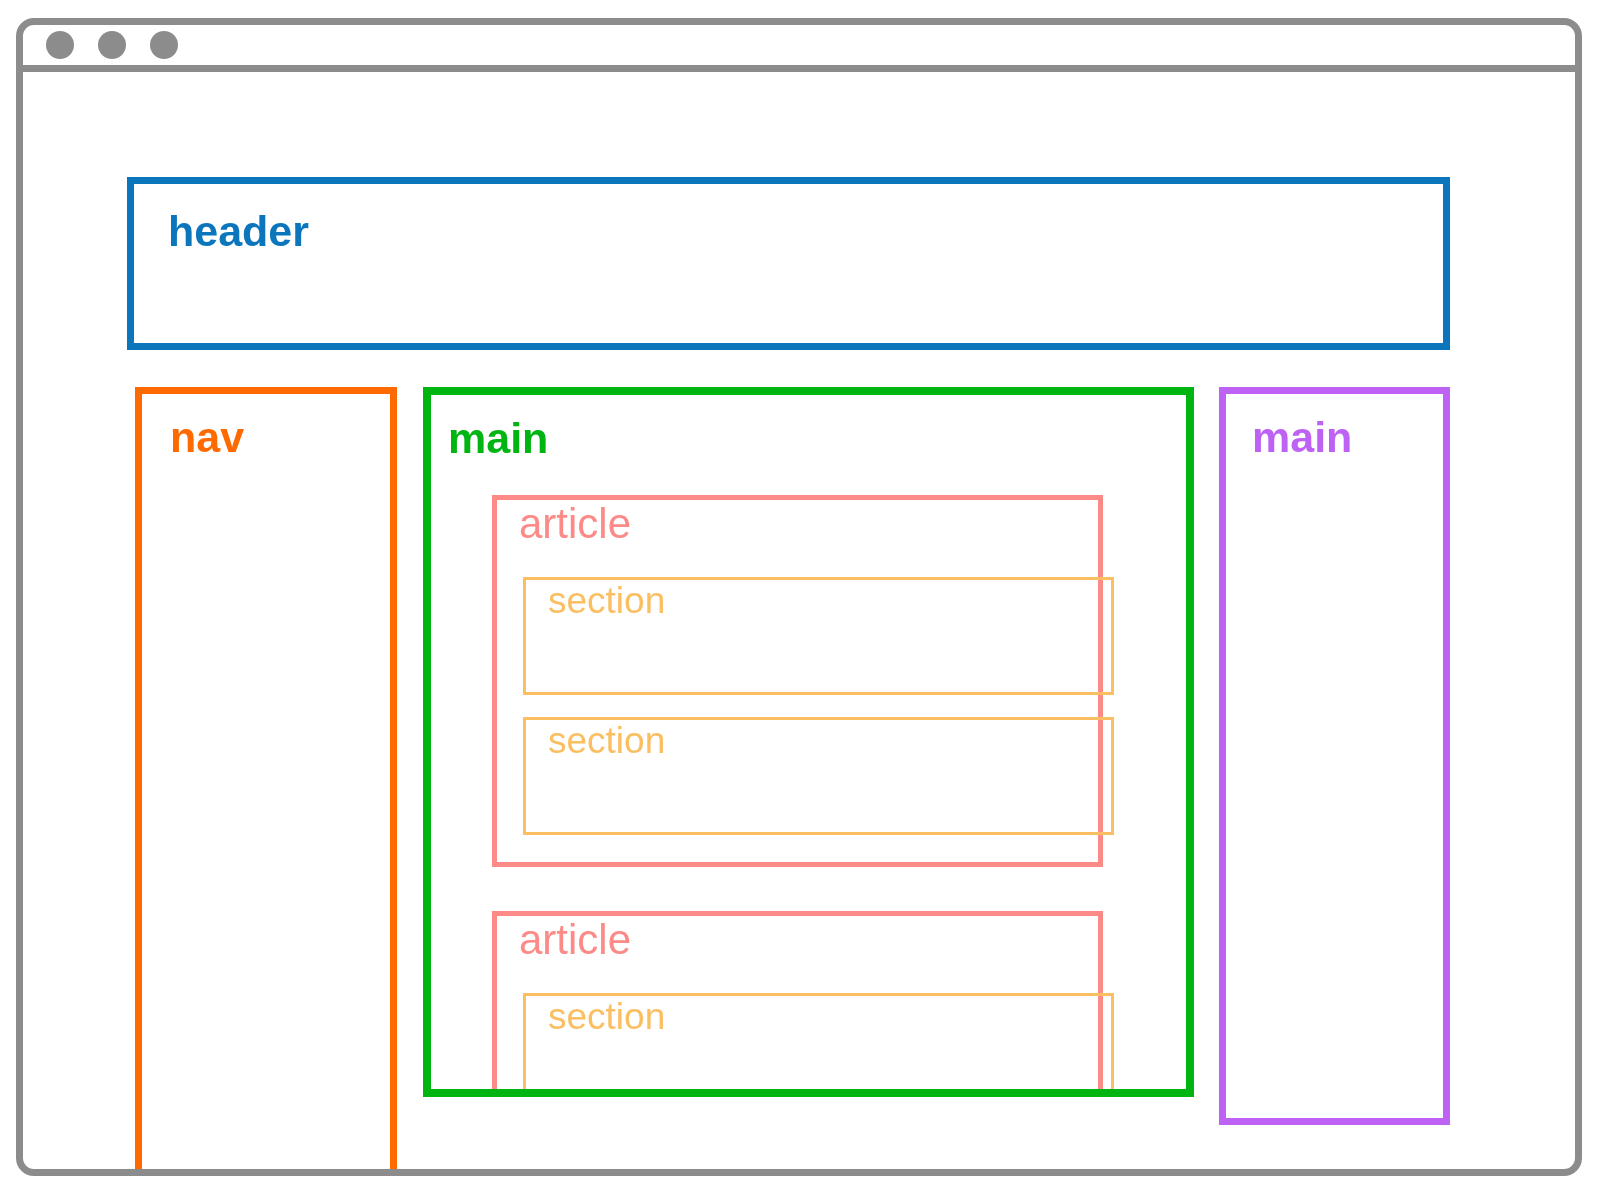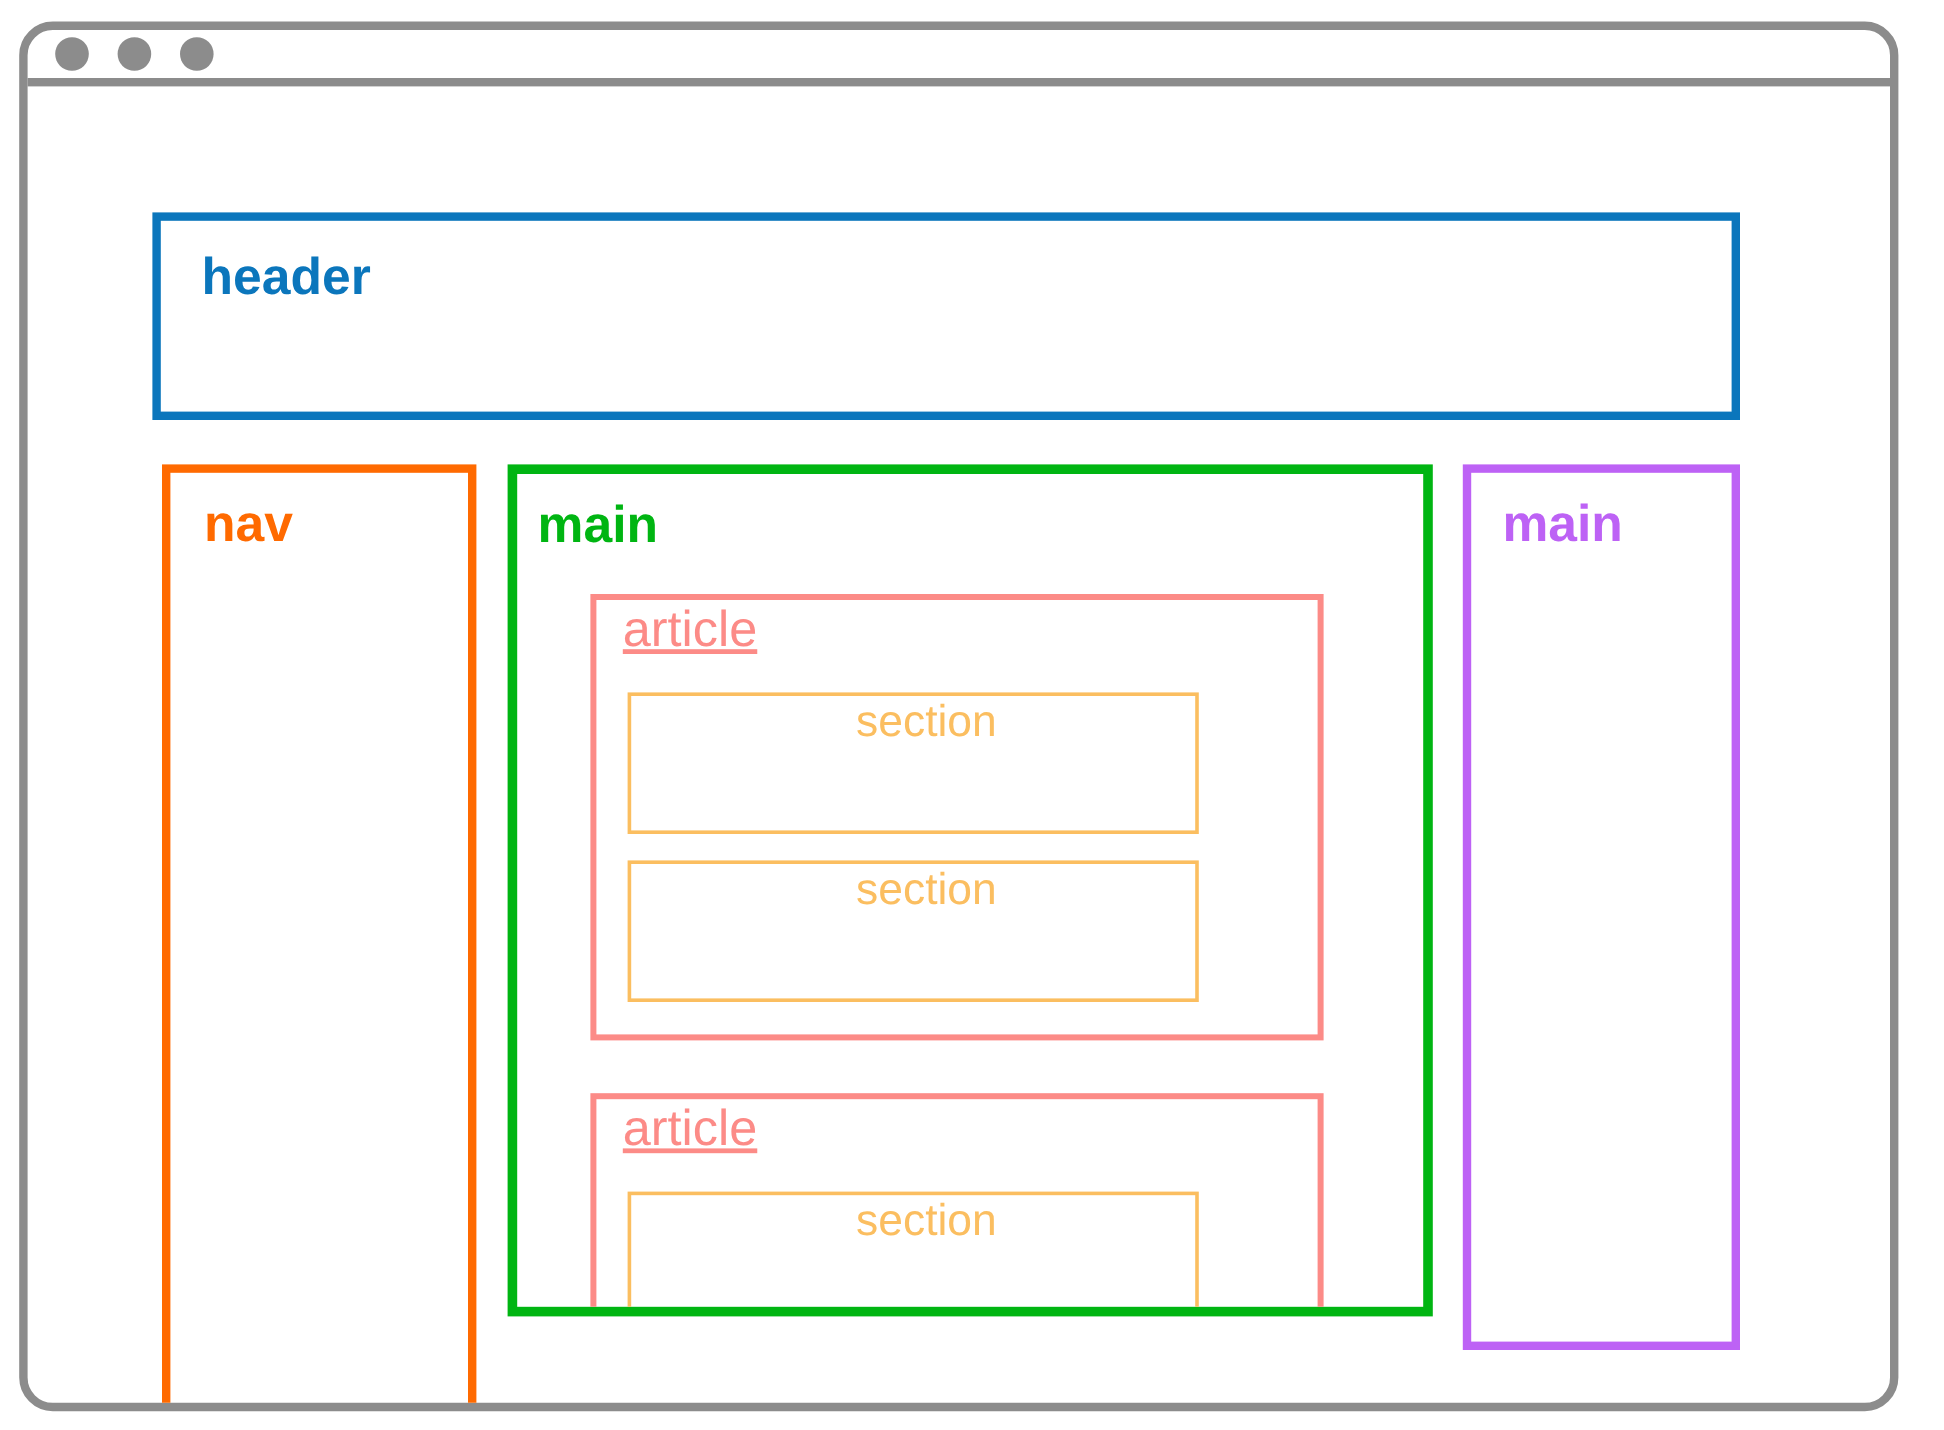--- a/index.html
+++ b/index.html
@@ -13,21 +13,21 @@
   }
 
   
   .browser-window {
     position: absolute;
     left: 16px;
     top: 18px;
     width: 1566px;
     height: 1158px;
     border: 7px solid #8c8c8c;
-    border-radius: 28px;
+    border-radius: 18px;
     background: #ffffff;
   }
 
   .titlebar {
     position: absolute;
     left: 0;
     top: 0;
     width: 100%;
     height: 47px;
     border-bottom: 7px solid #8c8c8c;
@@ -139,37 +139,35 @@
     width: 611px;
     height: 372px;
     border: 5px solid #fc8b87;
     margin-bottom: 44px;
   }
   .box-article > .box-label {
     color: #fc8b87;
     font-size: 42px;
     font-weight: normal;
     margin: 20px 0 0 22px;
-    text-decoration: underline;
   }
 
   .section-stack {
     position: absolute;
     left: 26px;
     top: 77px;
     width: 549px;
   }
 
   .box-section {
     position: relative;
-    width: 476px;
+    width: 591px;
     height: 118px;
     border: 3px solid #fbbe60;
     margin-bottom: 22px;
-    text-align: center;
   }
   .box-section > .box-label {
     color: #fbbe60;
     font-size: 37px;
     font-weight: normal;
     margin: 17px 0 0 22px;
   }
 </style>
 </head>
 <body>

